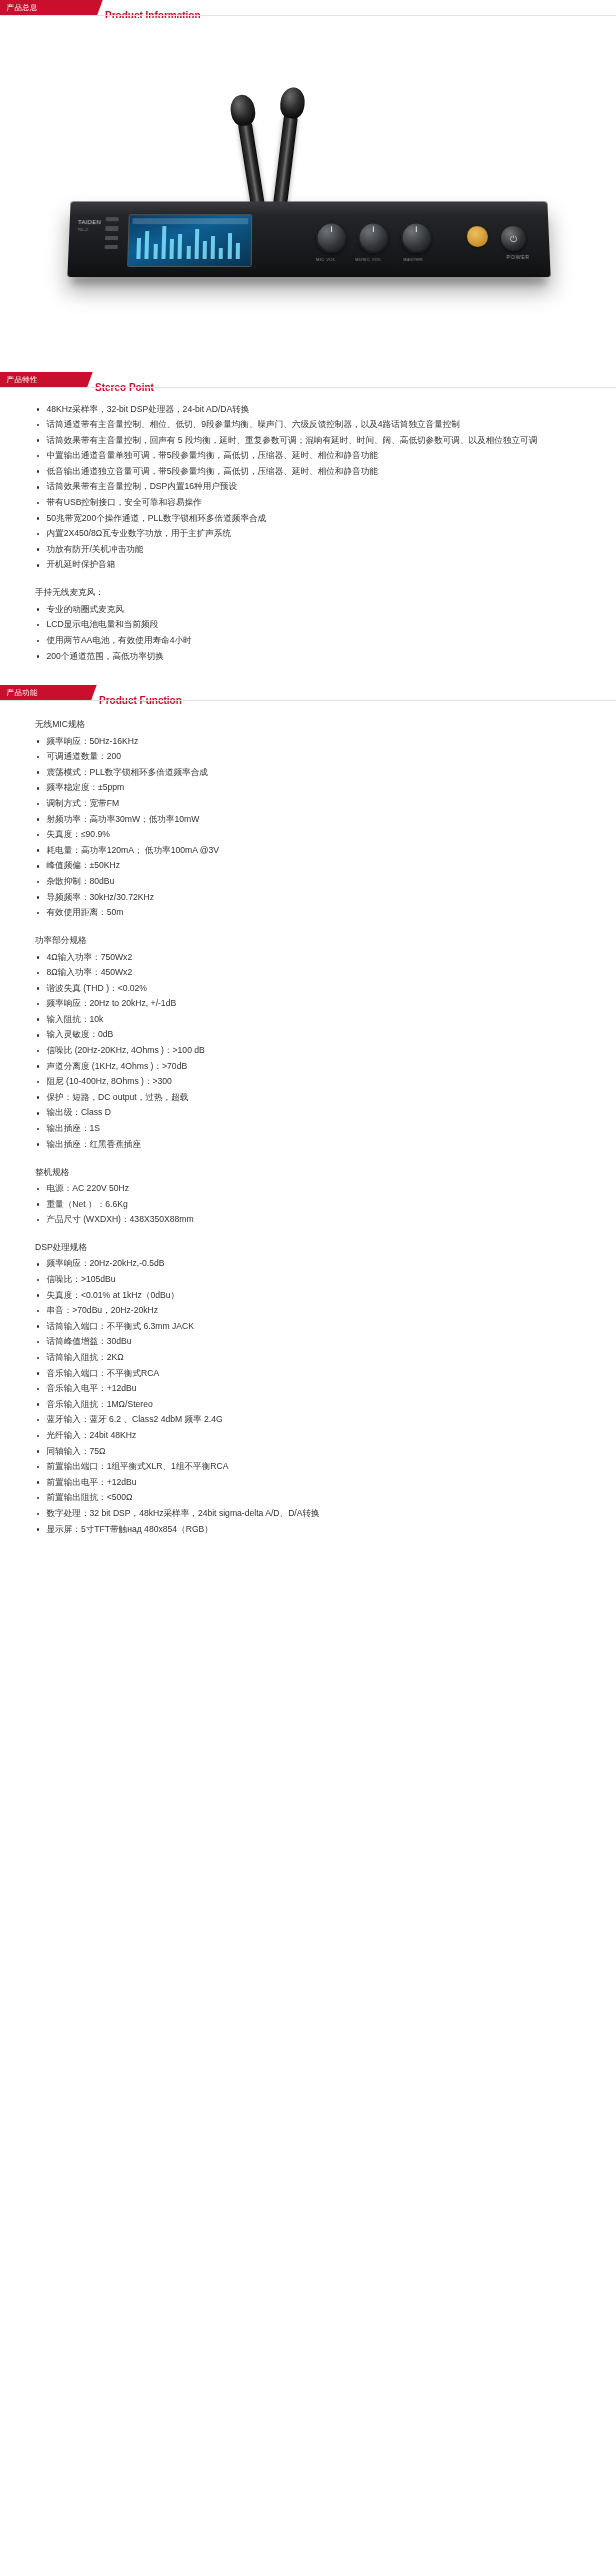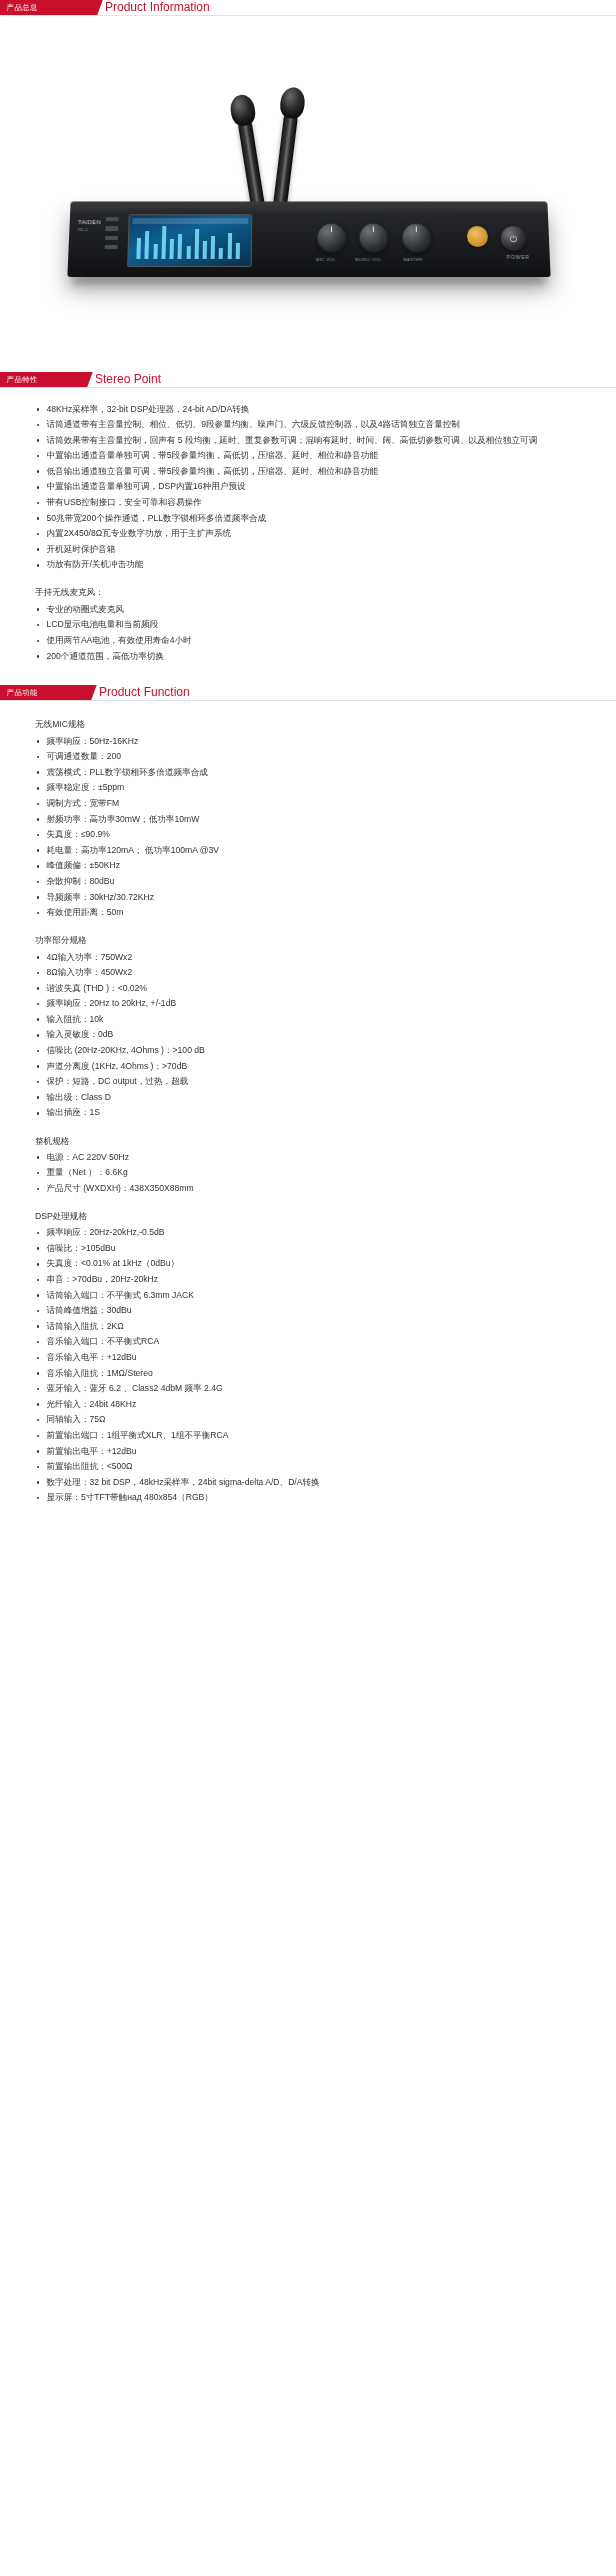--- a/index.html
+++ b/index.html
@@ -40,26 +40,26 @@
   .band-tail{
     position:absolute;
     top:0;
     height:15px;
     width:8.2px;
     background:#c8102e;
     transform:skewX(-20deg);
   }
   .band-en{
     position:absolute;
-    top:0;
+    top:8px;
     height:15px;
     line-height:15px;
     color:#c8102e;
-    font-size:12px;
-    font-weight:normal;
+    font-size:10px;
+    font-weight:bold;
     white-space:nowrap;
   }
   .head-rule{
     position:absolute;
     left:0;
     right:0;
     top:15px;
     border-top:0.8px solid #e2e2e2;
   }
 
@@ -308,26 +308,26 @@
     <div class="head-rule"></div>
   </div>
 
   <div class="block">
     <ul class="bul">
       <li>48KHz采样率，32-bit DSP处理器，24-bit AD/DA转换</li>
       <li>话筒通道带有主音量控制、相位、低切、9段参量均衡、噪声门、六级反馈控制器，以及4路话筒独立音量控制</li>
       <li>话筒效果带有主音量控制，回声有 5 段均衡，延时、重复参数可调；混响有延时、时间、阔、高低切参数可调、以及相位独立可调</li>
       <li>中置输出通道音量单独可调，带5段参量均衡，高低切，压缩器、延时、相位和静音功能</li>
       <li>低音输出通道独立音量可调，带5段参量均衡，高低切，压缩器、延时、相位和静音功能</li>
-      <li>中置输出通道音量单独可调，DSP内置16种用户预设</li>
+      <li>话筒效果带有主音量控制，DSP内置16种用户预设</li>
       <li>带有USB控制接口，安全可靠和容易操作</li>
       <li>50兆带宽200个操作通道，PLL数字锁相环多倍道频率合成</li>
       <li>内置2X450/8Ω瓦专业数字功放，用于主扩声系统</li>
+      <li>功放有防开/关机冲击功能</li>
       <li>开机延时保护音箱</li>
-      <li>功放有防开/关机冲击功能</li>
     </ul>
 
     <div class="gap"></div>
 
     <div class="sub-title">手持无线麦克风：</div>
     <ul class="bul">
       <li>专业的动圈式麦克风</li>
       <li>LCD显示电池电量和当前频段</li>
       <li>使用两节AA电池，有效使用寿命4小时</li>
       <li>200个通道范围，高低功率切换</li>
@@ -367,23 +367,25 @@
       <div class="g-title">功率部分规格</div>
       <ul class="bul">
         <li>4Ω输入功率：750Wx2</li>
         <li>8Ω输入功率：450Wx2</li>
         <li>谐波失真 (THD )：&lt;0.02%</li>
         <li>频率响应：20Hz to 20kHz, +/-1dB</li>
         <li>输入阻抗：10k</li>
         <li>输入灵敏度：0dB</li>
         <li>信噪比 (20Hz-20KHz, 4Ohms )：&gt;100 dB</li>
         <li>声道分离度 (1KHz, 4Ohms )：&gt;70dB</li>
+        <li>阻尼 (10-400Hz, 8Ohms )：&gt;300</li>
         <li>保护：短路，DC output，过热，超载</li>
         <li>输出级：Class D</li>
         <li>输出插座：1S</li>
+        <li>输出插座：红黑香蕉插座</li>
       </ul>
     </div>
 
     <div class="spec-group">
       <div class="g-title">整机规格</div>
       <ul class="bul">
         <li>电源：AC 220V 50Hz</li>
         <li>重量（Net ）：6.6Kg</li>
         <li>产品尺寸 (WXDXH)：438X350X88mm</li>
       </ul>

